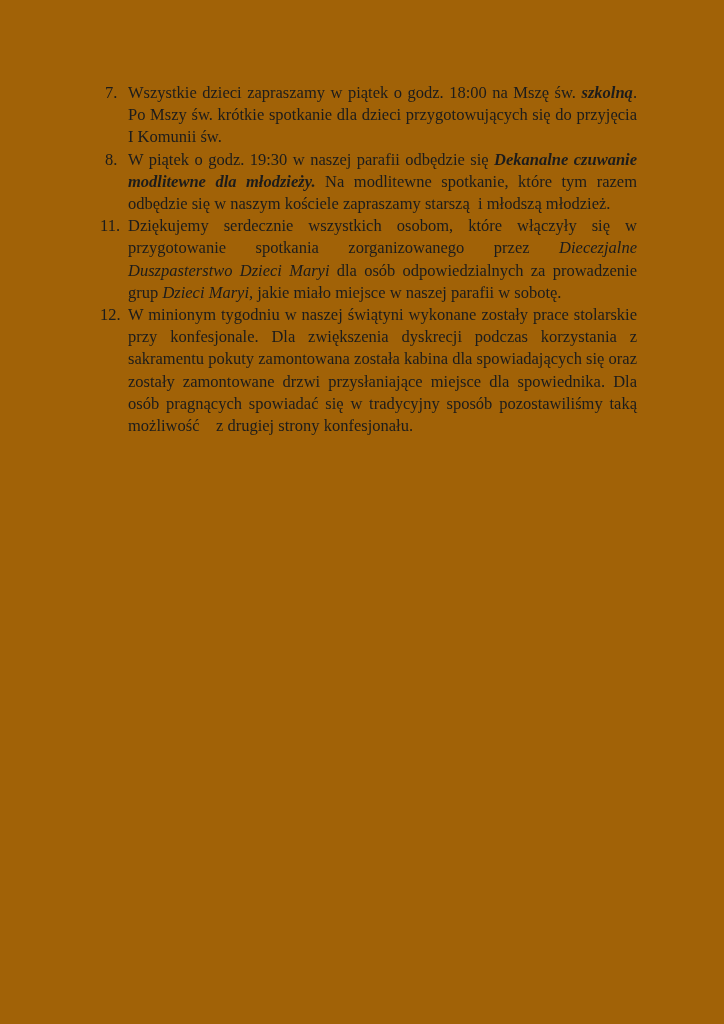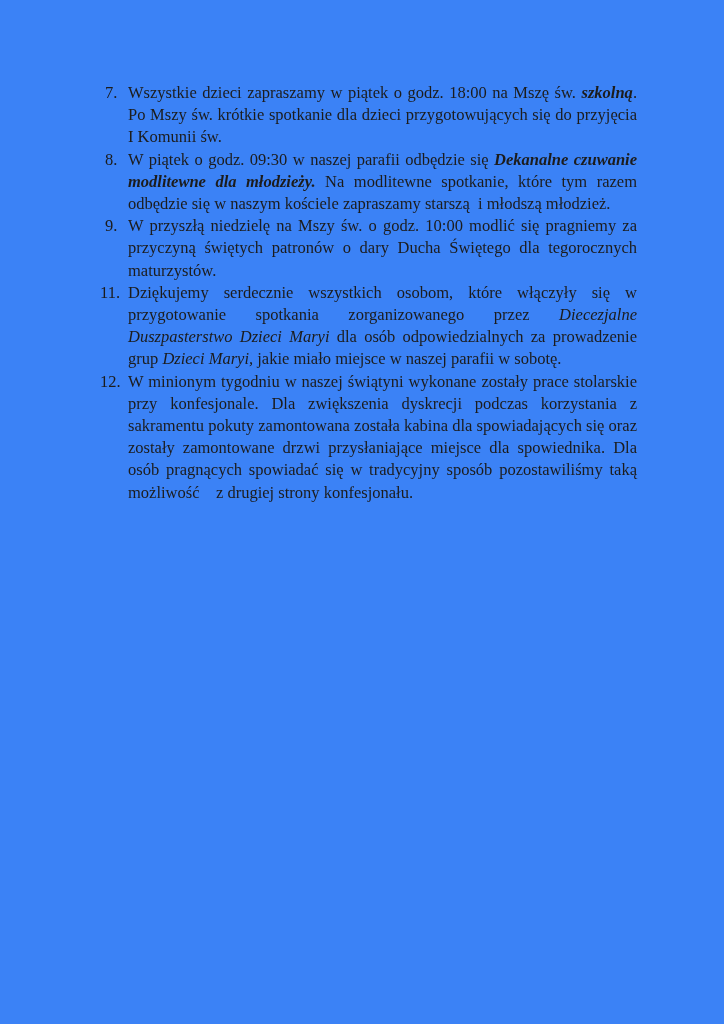--- a/index.html
+++ b/index.html
@@ -12,21 +12,21 @@
     height: 1024px;
     overflow: hidden;
     font-family: "Liberation Serif", "DejaVu Serif", serif;
     color: #1c1c1c;
   }
   .page {
     box-sizing: border-box;
     width: 724px;
     height: 1024px;
     padding: 82px 87px 0 100px;
-    background: #3b82f6;
+    background: #a16207;
   }
   .announcement-list {
     font-size: 16.5px;
     line-height: 22.2px;
   }
   .item {
     text-align: justify;
     padding-left: 28px;
     text-indent: -28px;
   }
@@ -43,18 +43,17 @@
   .run.normal      { font-style: normal; font-weight: normal; }
   .run.italic      { font-style: italic; font-weight: normal; }
   .run.bold-italic { font-style: italic; font-weight: bold; }
 </style>
 </head>
 <body>
 
 <div class="page">
   <div class="announcement-list">
       <div class="item"><span class="num single">7.</span><span class="run normal">Wszystkie dzieci zapraszamy w piątek o godz. 18:00 na Mszę św. </span><span class="run bold-italic">szkolną</span><span class="run normal">. Po Mszy św. krótkie spotkanie dla dzieci przygotowujących się do przyjęcia I Komunii św.</span></div>
-      <div class="item"><span class="num single">8.</span><span class="run normal">W piątek o godz. 09:30 w naszej parafii odbędzie się </span><span class="run bold-italic">Dekanalne czuwanie modlitewne dla młodzieży.</span><span class="run normal"> Na modlitewne spotkanie, które tym razem odbędzie się w naszym kościele zapraszamy starszą&nbsp; i młodszą młodzież.</span></div>
-      <div class="item"><span class="num single">9.</span><span class="run normal">W przyszłą niedzielę na Mszy św. o godz. 10:00 modlić się pragniemy za przyczyną świętych patronów o dary Ducha Świętego dla tegorocznych maturzystów.</span></div>
+      <div class="item"><span class="num single">8.</span><span class="run normal">W piątek o godz. 19:30 w naszej parafii odbędzie się </span><span class="run bold-italic">Dekanalne czuwanie modlitewne dla młodzieży.</span><span class="run normal"> Na modlitewne spotkanie, które tym razem odbędzie się w naszym kościele zapraszamy starszą&nbsp; i młodszą młodzież.</span></div>
       <div class="item"><span class="num">11.</span><span class="run normal">Dziękujemy serdecznie wszystkich osobom, które włączyły się w przygotowanie spotkania zorganizowanego przez </span><span class="run italic">Diecezjalne Duszpasterstwo Dzieci Maryi</span><span class="run normal"> dla osób odpowiedzialnych za prowadzenie grup </span><span class="run italic">Dzieci Maryi,</span><span class="run normal"> jakie miało miejsce w naszej parafii w sobotę.</span></div>
       <div class="item"><span class="num">12.</span><span class="run normal">W minionym tygodniu w naszej świątyni wykonane zostały prace stolarskie przy konfesjonale. Dla zwiększenia dyskrecji podczas korzystania z sakramentu pokuty zamontowana została kabina dla spowiadających się oraz zostały zamontowane drzwi przysłaniające miejsce dla spowiednika. Dla osób pragnących spowiadać się w tradycyjny sposób pozostawiliśmy taką możliwość&nbsp;&nbsp;&nbsp; z drugiej strony konfesjonału.</span></div>
     </div>
 </div>
 
 </body></html>

